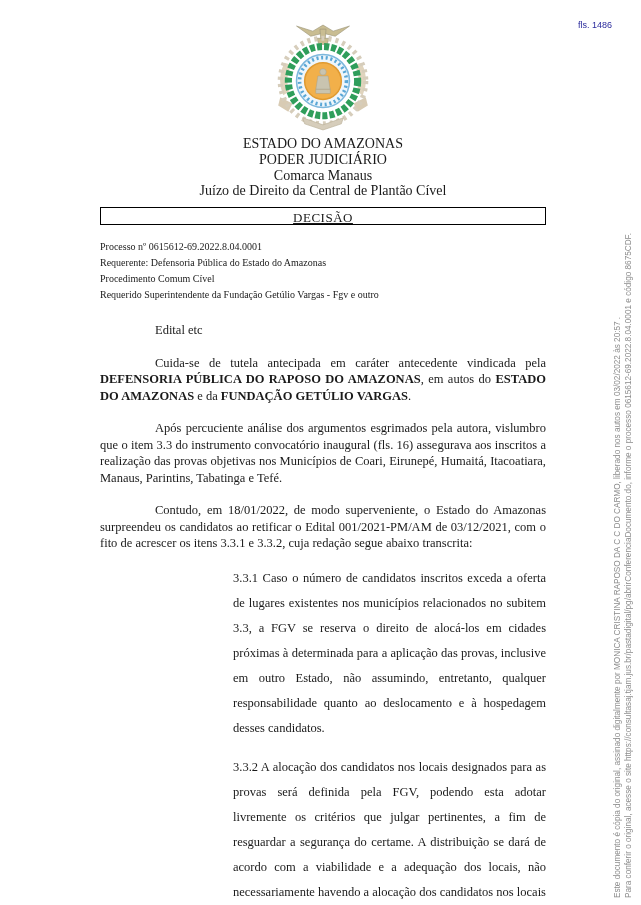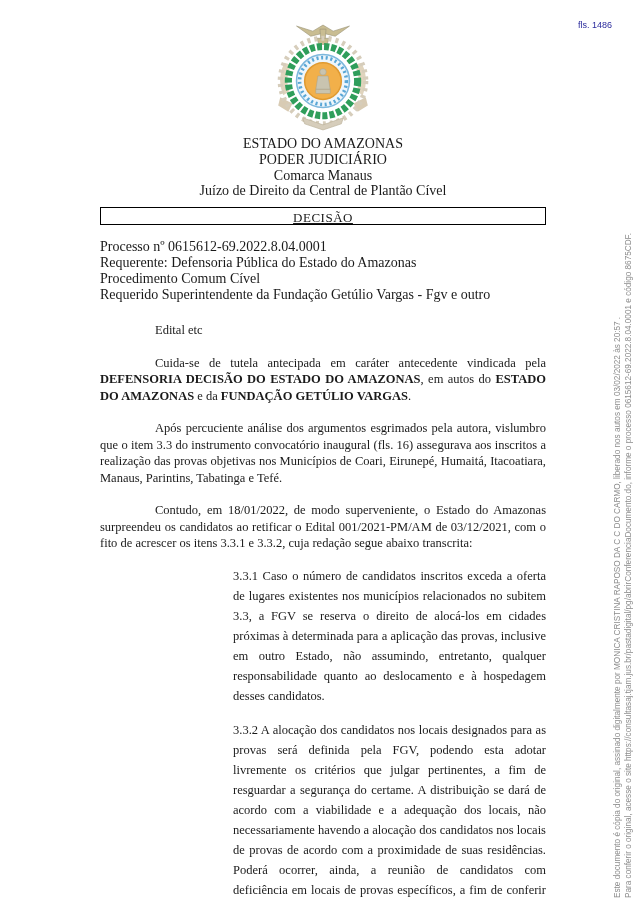--- a/index.html
+++ b/index.html
@@ -68,41 +68,41 @@
   }
   .decision-title {
     font-size: 13px;
     font-weight: normal;
     text-decoration: underline;
     letter-spacing: 0.5px;
     line-height: 15px;
   }
   .process-block {
     margin-top: 14px;
-    font-size: 14px;
+    font-size: 10px;
     line-height: 16px;
   }
   .process-block div { margin: 0; }
   .para {
     font-size: 12.5px;
     line-height: 16.5px;
     text-align: justify;
     text-indent: 55px;
     margin: 0;
     margin-top: 16px;
   }
   .vistos {
     font-size: 12.5px;
     line-height: 16.5px;
     text-indent: 55px;
     margin-top: 19px;
   }
   .quote {
     font-size: 12.5px;
-    line-height: 20px;
+    line-height: 25px;
     text-align: justify;
     margin: 0;
     margin-left: 133px;
     margin-top: 14px;
   }
   b { font-weight: bold; }
 </style>
 </head>
 <body>
 
@@ -165,21 +165,21 @@
 
     <div class="process-block">
       <div>Processo nº 0615612-69.2022.8.04.0001</div>
       <div>Requerente: Defensoria Pública do Estado do Amazonas</div>
       <div>Procedimento Comum Cível</div>
       <div>Requerido Superintendente da Fundação Getúlio Vargas - Fgv e outro</div>
     </div>
 
     <div class="vistos">Edital etc</div>
 
-    <p class="para"><span>Cuida-se de tutela antecipada em caráter antecedente vindicada pela </span><b>DEFENSORIA DECISÃO DO ESTADO DO AMAZONAS</b><span>, em autos do </span><b>ESTADO DO AMAZONAS</b><span> e da </span><b>FUNDAÇÃO GETÚLIO VARGAS</b><span>.</span></p>
+    <p class="para"><span>Cuida-se de tutela antecipada em caráter antecedente vindicada pela </span><b>DEFENSORIA PÚBLICA DO RAPOSO DO AMAZONAS</b><span>, em autos do </span><b>ESTADO DO AMAZONAS</b><span> e da </span><b>FUNDAÇÃO GETÚLIO VARGAS</b><span>.</span></p>
 
     <p class="para">Após percuciente análise dos argumentos esgrimados pela autora, vislumbro que o item 3.3 do instrumento convocatório inaugural (fls. 16) assegurava aos inscritos a realização das provas objetivas nos Municípios de Coari, Eirunepé, Humaitá, Itacoatiara, Manaus, Parintins, Tabatinga e Tefé.</p>
 
     <p class="para">Contudo, em 18/01/2022, de modo superveniente, o Estado do Amazonas surpreendeu os candidatos ao retificar o Edital 001/2021-PM/AM de 03/12/2021, com o fito de acrescer os itens 3.3.1 e 3.3.2, cuja redação segue abaixo transcrita:</p>
 
     <p class="quote">3.3.1 Caso o número de candidatos inscritos exceda a oferta de lugares existentes nos municípios relacionados no subitem 3.3, a FGV se reserva o direito de alocá-los em cidades próximas à determinada para a aplicação das provas, inclusive em outro Estado, não assumindo, entretanto, qualquer responsabilidade quanto ao deslocamento e à hospedagem desses candidatos.</p>
 
     <p class="quote">3.3.2 A alocação dos candidatos nos locais designados para as provas será definida pela FGV, podendo esta adotar livremente os critérios que julgar pertinentes, a fim de resguardar a segurança do certame. A distribuição se dará de acordo com a viabilidade e a adequação dos locais, não necessariamente havendo a alocação dos candidatos nos locais de provas de acordo com a proximidade de suas residências. Poderá ocorrer, ainda, a reunião de candidatos com deficiência em locais de provas específicos, a fim de conferir melhor tratamento e acessibilidade a este público.</p>
 
   </div>

